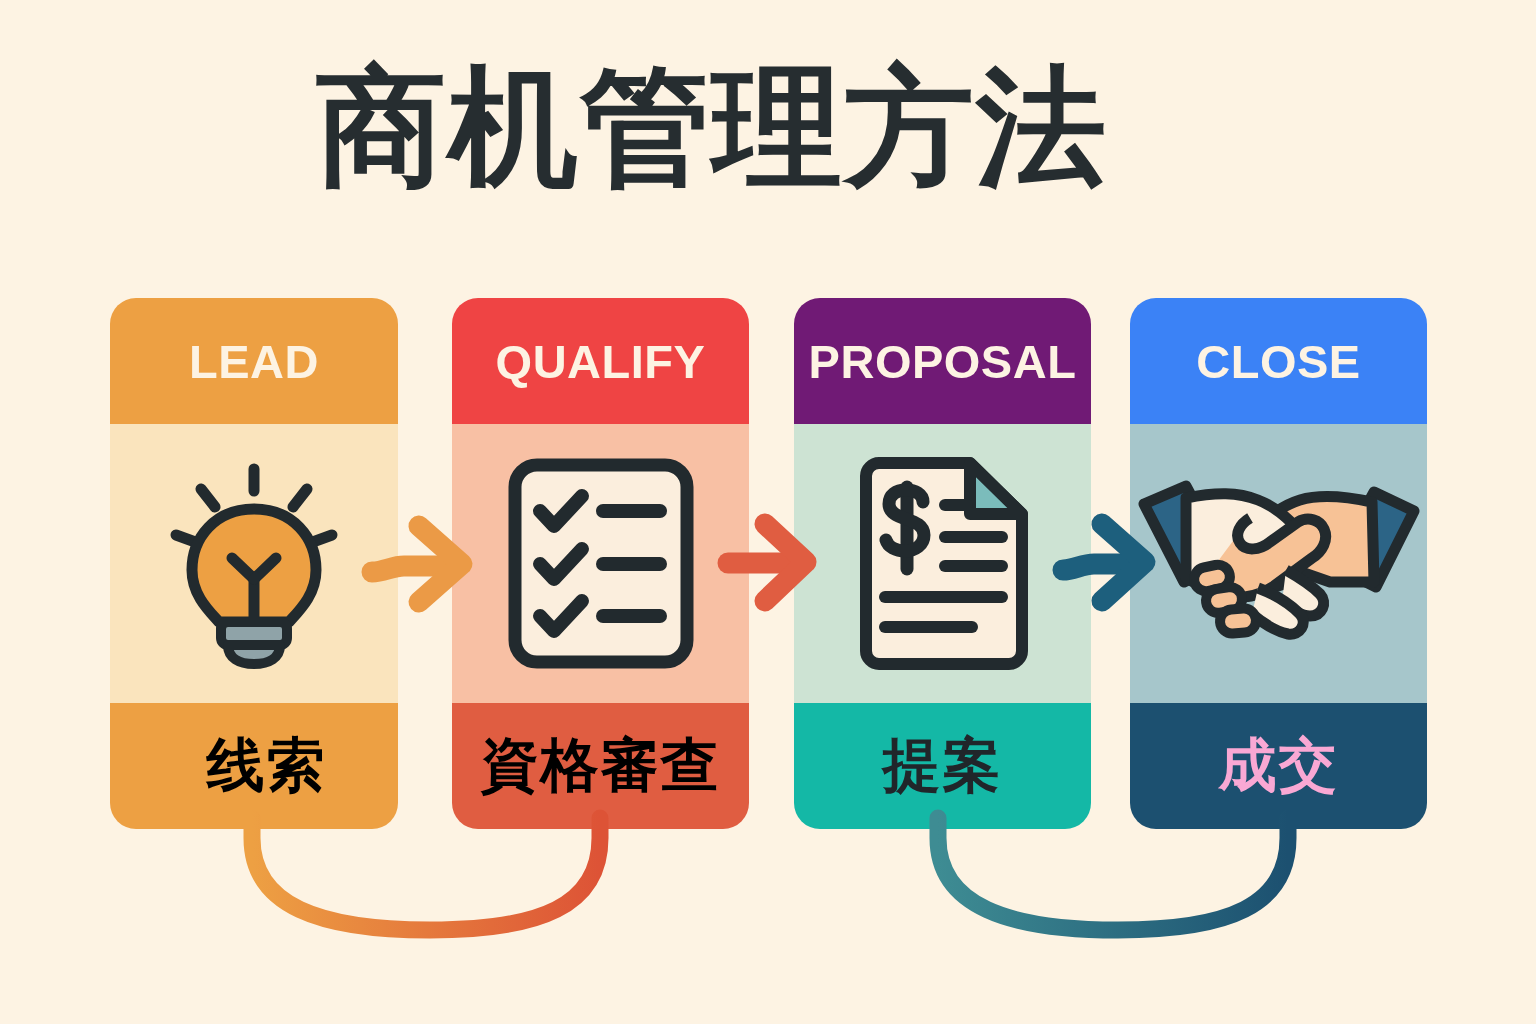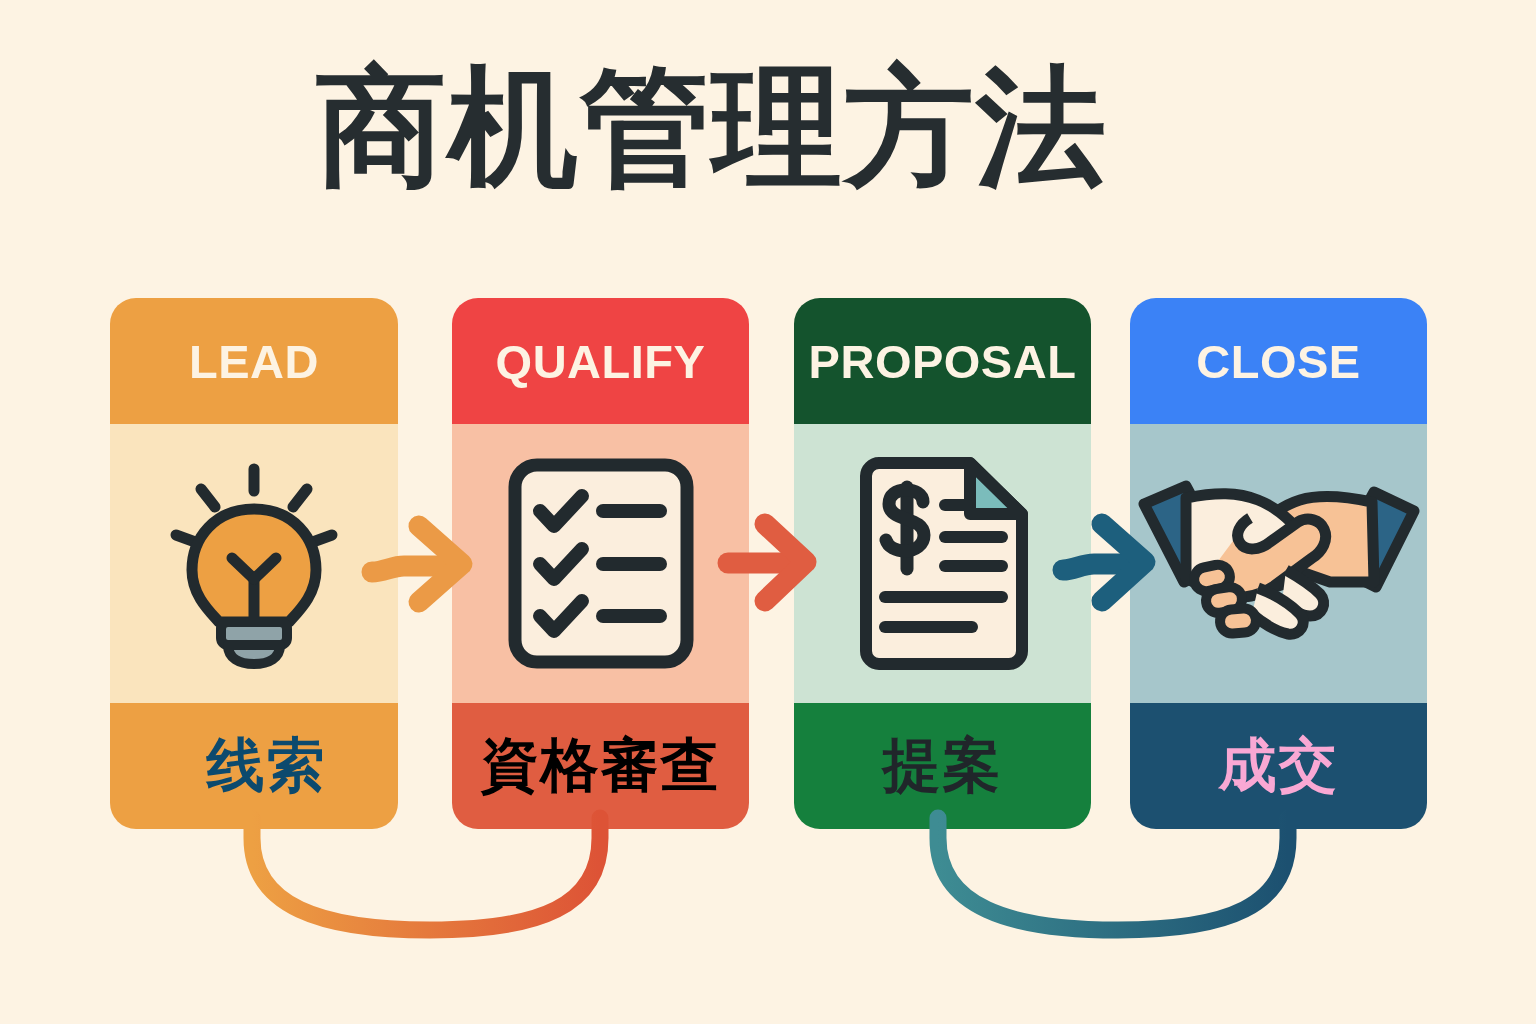--- a/index.html
+++ b/index.html
@@ -78,29 +78,29 @@
     font-size: 58px;
     font-weight: 700;
     letter-spacing: 2px;
     color: #20262a;
     white-space: nowrap;
   }
 
   
   .c1 .card-header { background: #eda043; }
   .c1 .card-body   { background: #fae4bd; }
-  .c1 .card-footer { background: #eda043; color: #0c4a6e; padding-left: 25px; }
+  .c1 .card-footer { background: #eda043; color: #000000; padding-left: 25px; }
 
   .c2 .card-header { background: #ef4444; }
   .c2 .card-body   { background: #f8c0a4; }
   .c2 .card-footer { background: #e05d41; color: #000000; }
 
-  .c3 .card-header { background: #14532d; }
+  .c3 .card-header { background: #701a75; }
   .c3 .card-body   { background: #cde3d3; }
-  .c3 .card-footer { background: #15803d; color: #20262a; justify-content: center; }
+  .c3 .card-footer { background: #14b8a6; color: #20262a; justify-content: center; }
 
   .c4 .card-header { background: #3b82f6; }
   .c4 .card-body   { background: #a6c6cb; }
   .c4 .card-footer { background: #1c5070; color: #f9a8d4; }
 
   .icon-wrap {
     width: 210px;
     height: 215px;
     display: flex;
     align-items: center;

